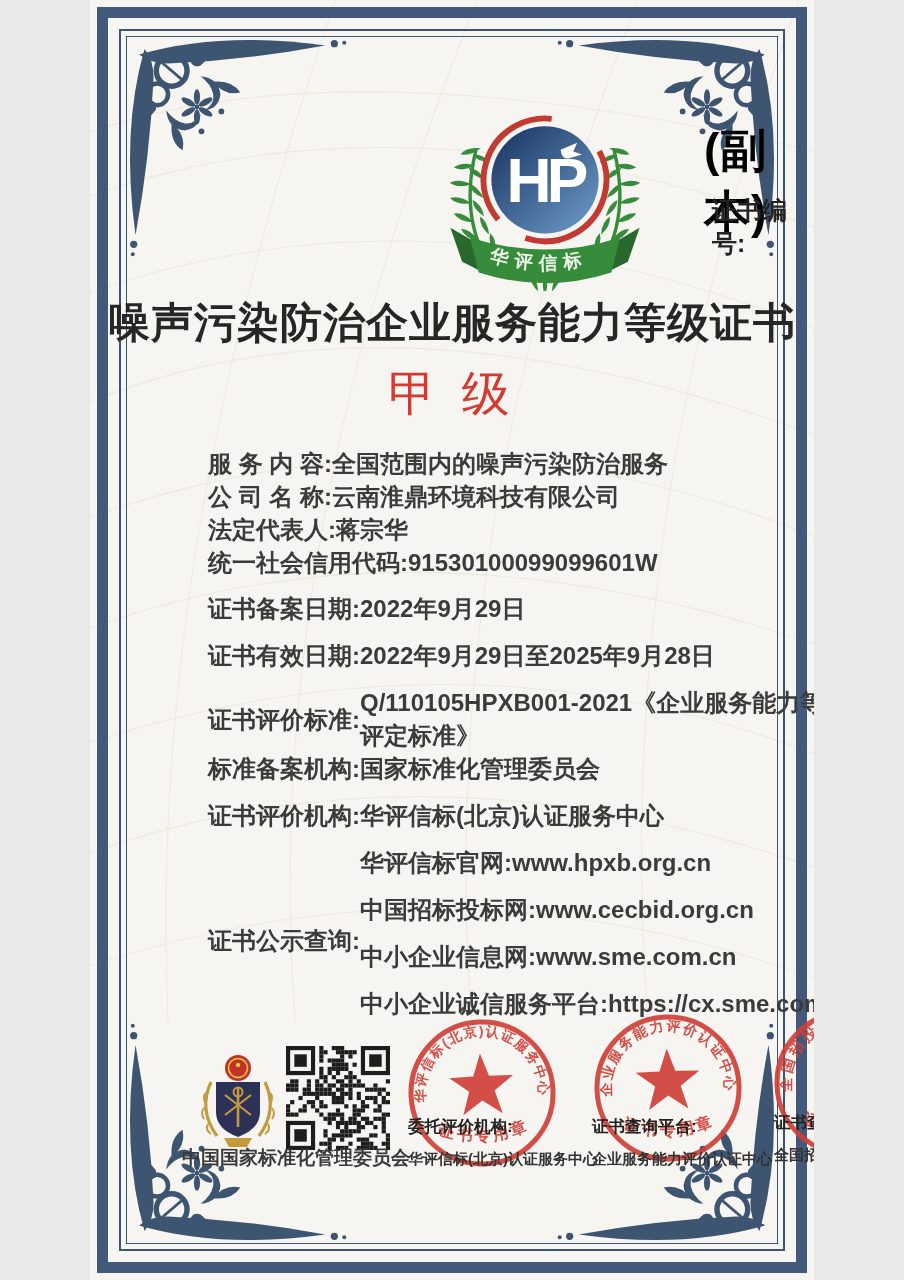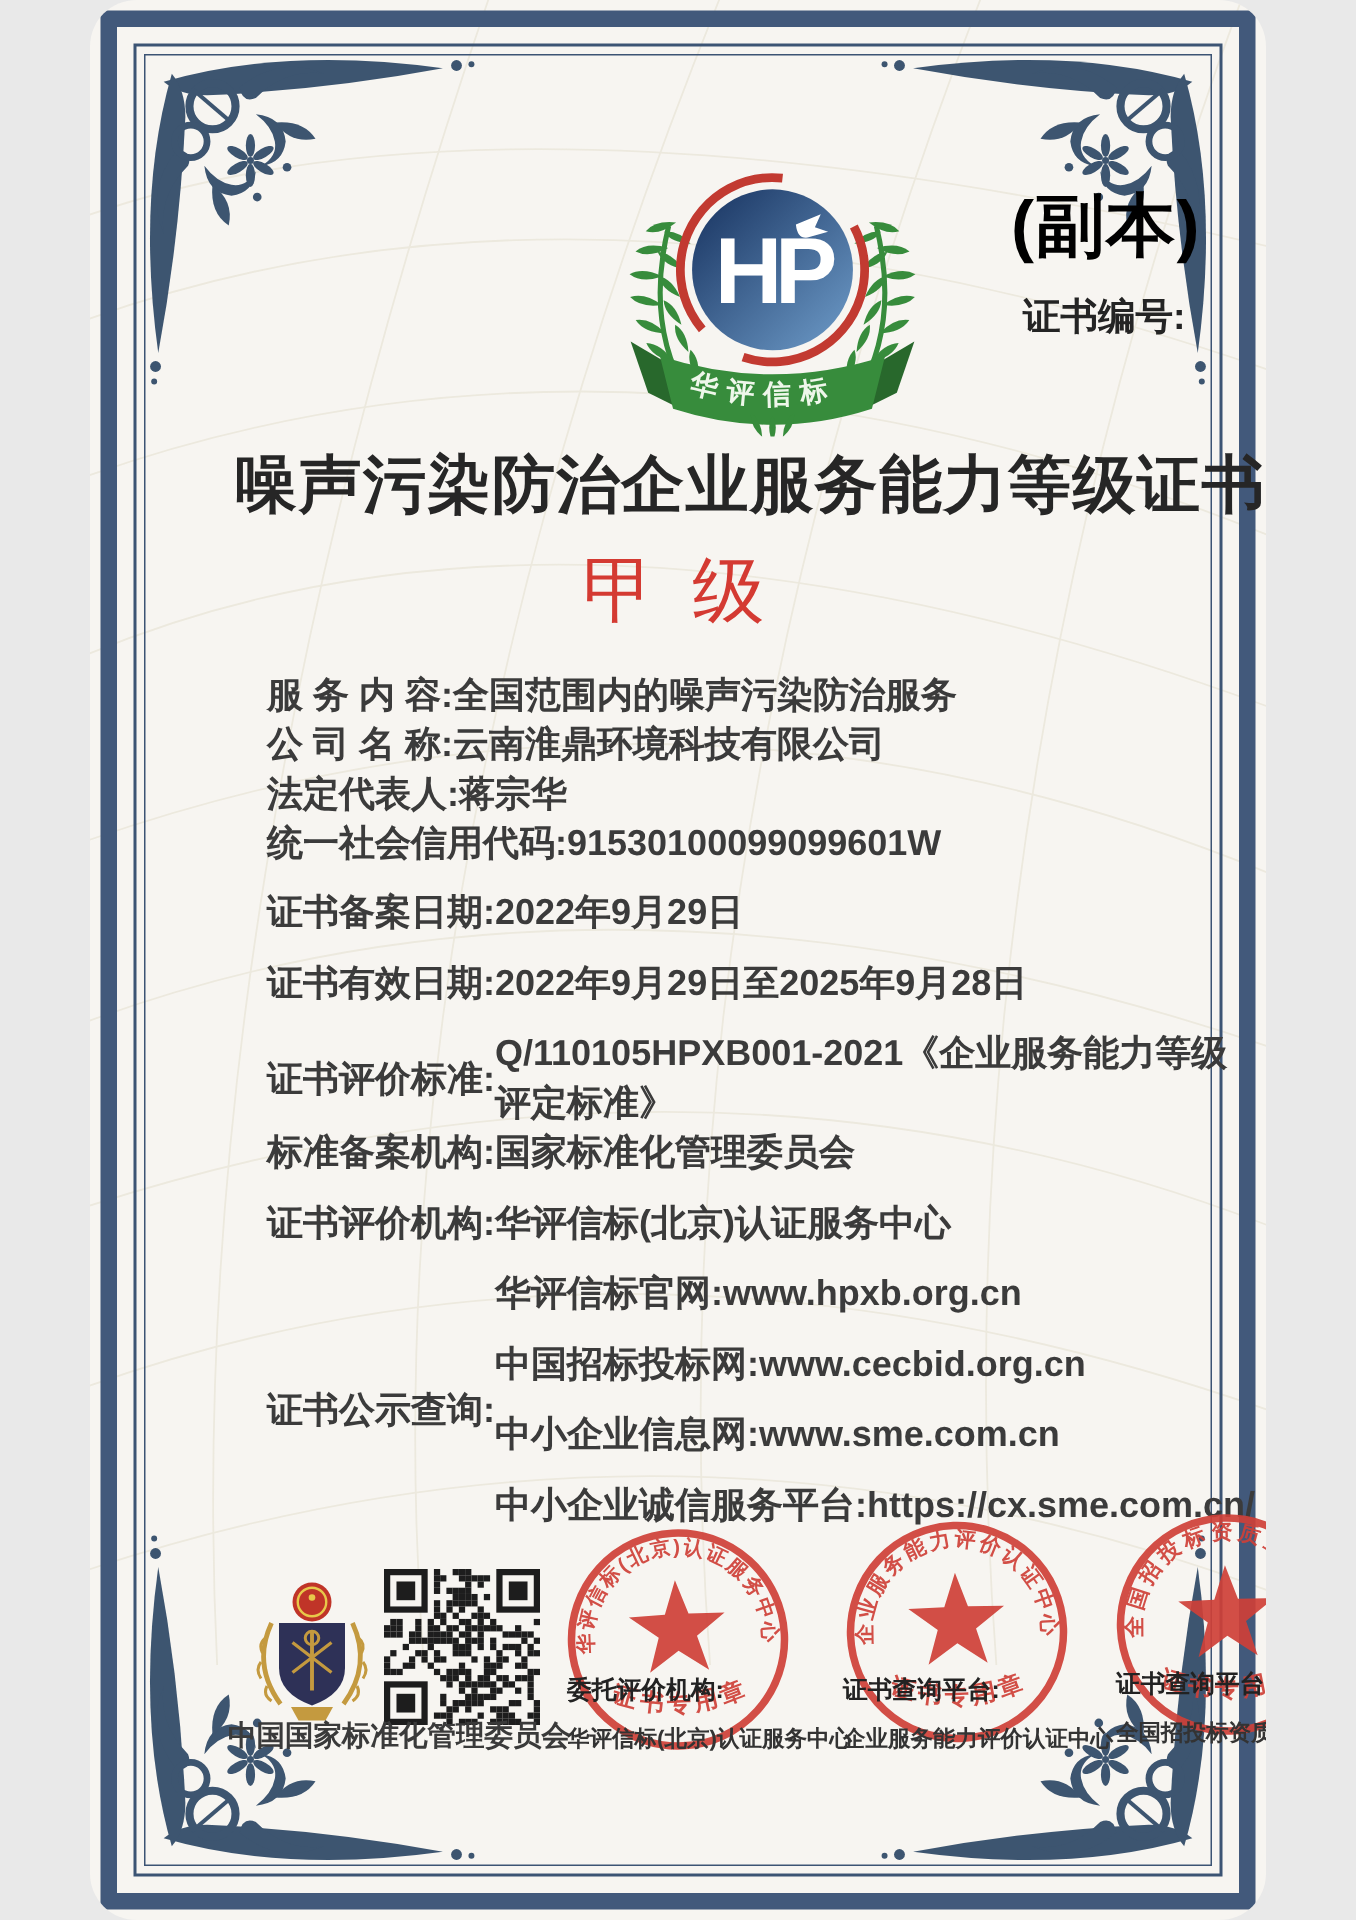--- a/index.html
+++ b/index.html
@@ -1,36 +1,36 @@
 <!DOCTYPE html>
 <html><head>
 <meta charset="utf-8">
 <style>
   html,body{margin:0;padding:0;background:#e9e9e9;}
-  .cert{position:relative;width:784px;height:1280px;margin:0 auto;background:#f7f5f1;
-        overflow:hidden;font-family:"Liberation Sans","DejaVu Sans",sans-serif;color:#3b3b3b;border-radius:31px;}
+  .cert{position:relative;width:724px;height:1280px;margin:0 auto;background:#f7f5f1;
+        overflow:hidden;font-family:"Liberation Sans","DejaVu Sans",sans-serif;color:#3b3b3b;}
   .abs{position:absolute;}
   
   .frame-outer{position:absolute;inset:7px;border:11px solid #42597b;pointer-events:none;}
   .frame-mid{position:absolute;inset:29px;border:2.5px solid #3c5474;pointer-events:none;}
   .frame-inner{position:absolute;inset:36px;border:1px solid #3c5474;pointer-events:none;}
   .corner{position:absolute;width:235px;height:235px;z-index:2;pointer-events:none;}
   .corner.tl{left:22px;top:22px;}
   .corner.tr{right:22px;top:22px;transform:scaleX(-1);}
   .corner.bl{left:22px;bottom:22px;transform:scaleY(-1);}
   .corner.br{right:22px;bottom:22px;transform:scale(-1,-1);}
   .bgpattern{position:absolute;inset:0;z-index:0;opacity:.85;pointer-events:none;}
   .content{position:absolute;inset:0;z-index:3;}
   
   .logo{left:350px;top:96px;width:210px;height:195px;}
   .copy-label{left:614px;top:120px;font-size:46px;font-weight:800;color:#000000;letter-spacing:1px;}
   .certno-label{left:622px;top:194px;font-size:25px;font-weight:800;color:#242424;}
   .certno-value{left:622px;top:226px;font-size:27px;font-weight:800;color:#d03228;letter-spacing:.5px;}
   
-  .title{left:0;top:295px;width:100%;text-align:right;font-size:42px;font-weight:900;
+  .title{left:0;top:295px;width:100%;text-align:center;font-size:42px;font-weight:900;
          color:#262626;letter-spacing:1px;}
   .grade{left:0;top:362px;width:100%;text-align:center;font-size:48px;font-weight:400;
          color:#d43a32;letter-spacing:6px;}
   
   .block{left:118px;font-size:24px;font-weight:700;line-height:33px;color:#3b3b3b;}
   .block1{top:447px;}
   .block2{top:592px;}
   .block3{top:752px;}
   .row{display:flex;margin-bottom:14px;align-items:center;}
   .row .lbl{flex:0 0 auto;white-space:nowrap;}

